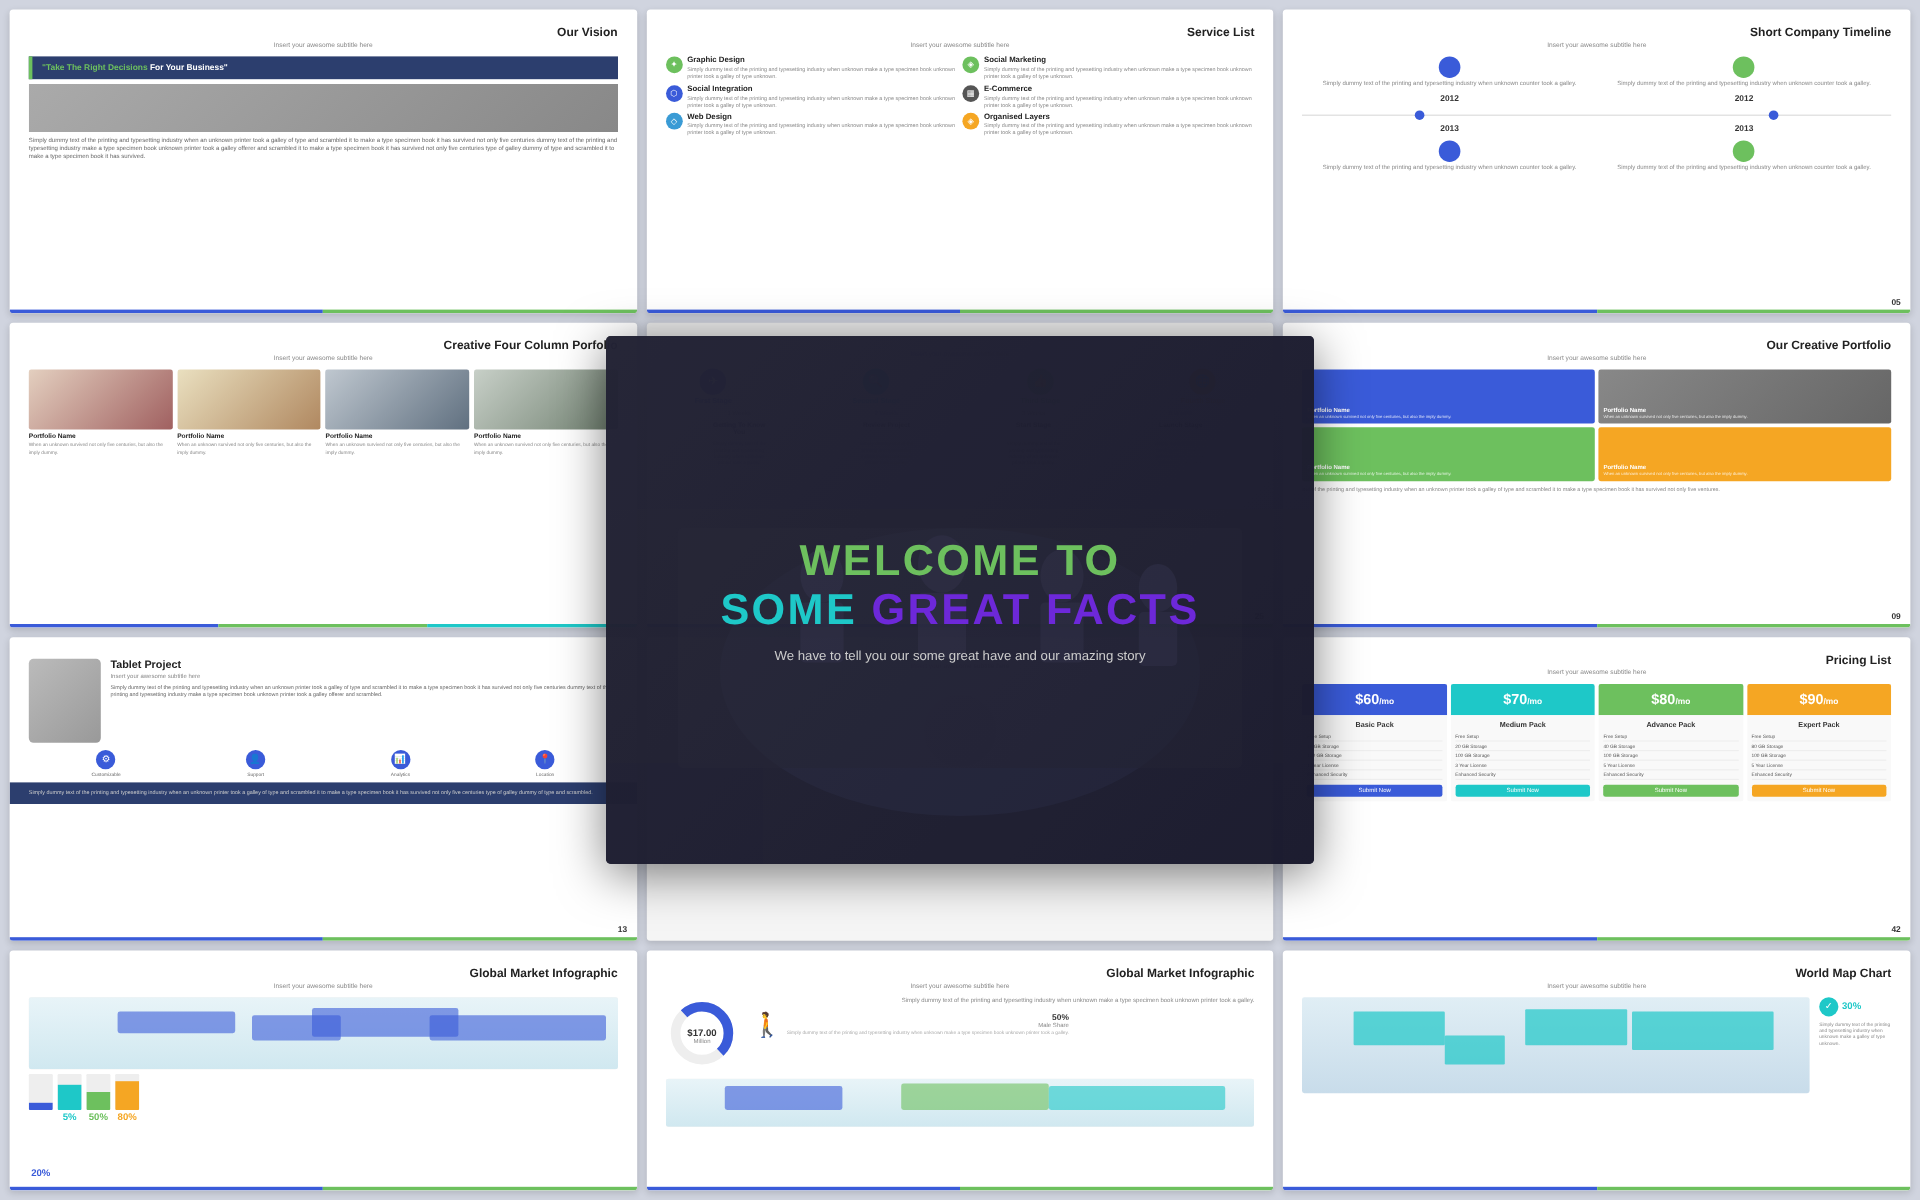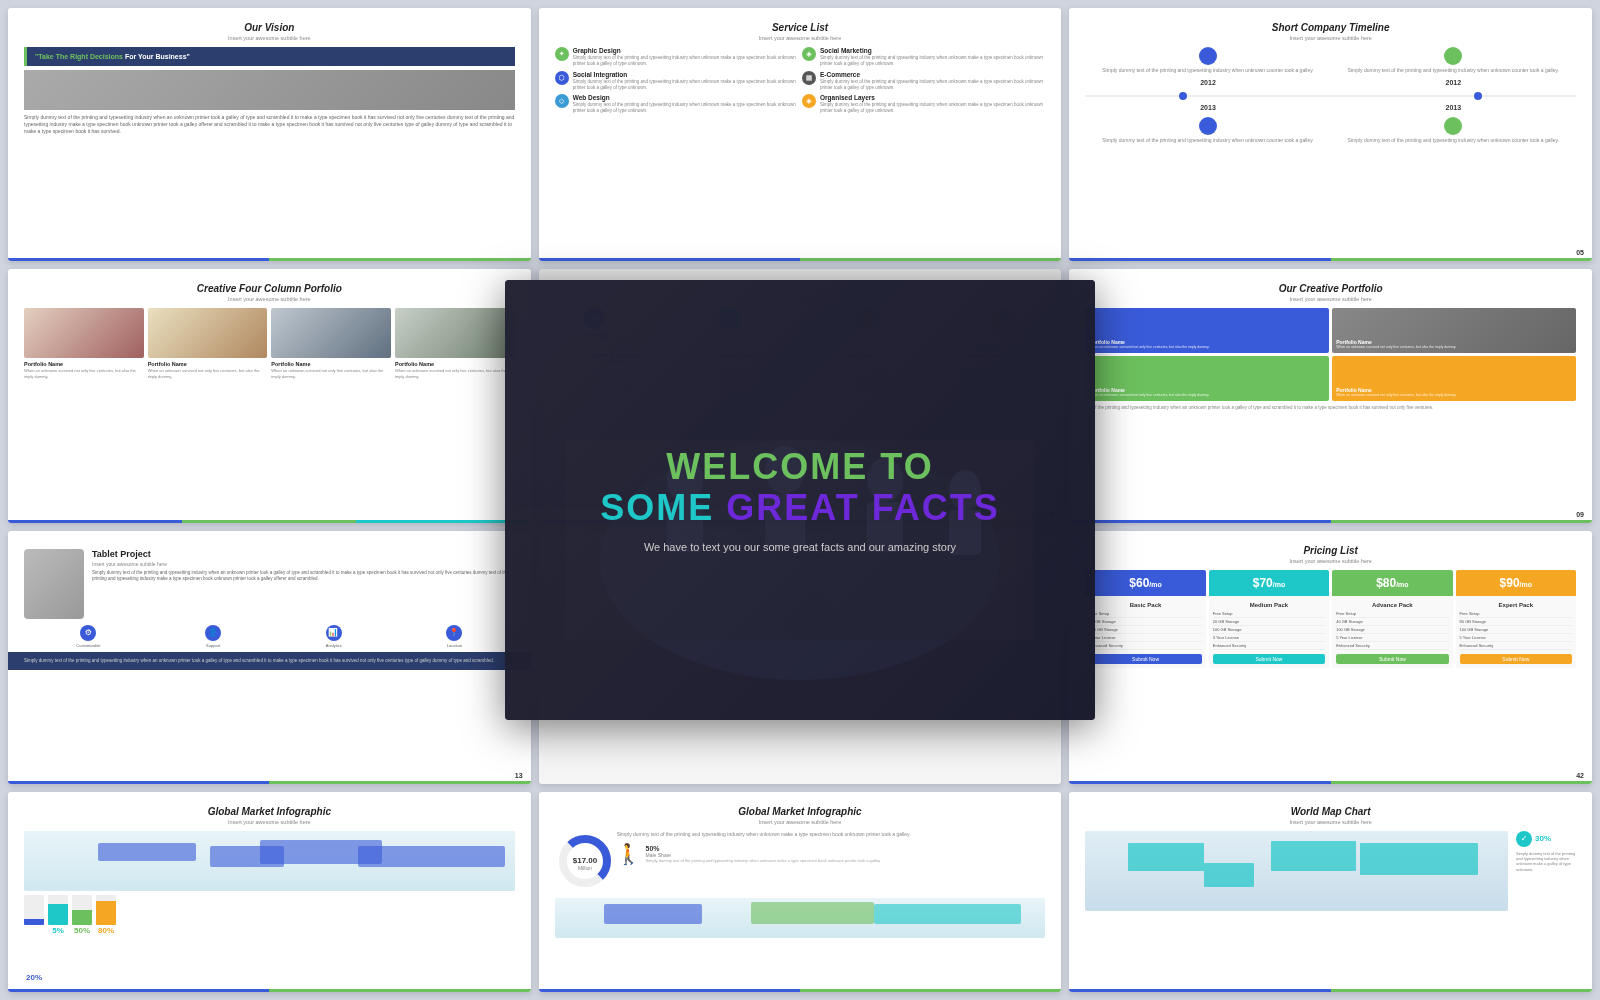--- a/index.html
+++ b/index.html
@@ -29,24 +29,23 @@
       position: relative;
       box-shadow: 0 2px 6px rgba(0,0,0,0.15);
       padding: 14px 16px 10px;
       font-size: 6px;
       color: #333;
     }
 
     .slide-title {
       font-size: 10px;
       font-weight: 700;
-      text-align: center;
+      text-align: right;
       color: #222;
       margin-bottom: 2px;
-      font-style: italic;
     }
 
     .slide-subtitle {
       font-size: 5.5px;
       text-align: center;
       color: #888;
       margin-bottom: 6px;
     }
 
     .slide-number {
@@ -349,22 +348,23 @@
       gap: 4px;
     }
     .pct-item { text-align: center; }
     .pct-num { font-size: 10px; font-weight: bold; color: #3a5bd9; }
     .pct-bar { width: 20px; height: 30px; background: #eee; border-radius: 1px; margin: 0 auto 1px; overflow: hidden; display: flex; flex-direction: column-reverse; }
     .pct-bar-fill { width: 100%; background: #3a5bd9; }
 
     
     .global-market-2 {
       display: flex;
-      gap: 2px;
+      gap: 12px;
       margin-top: 6px;
+      text-align: right;
     }
     .market-stats { flex: 1; }
 
     
     .world-map-slide {
       display: flex;
       gap: 8px;
       margin-top: 4px;
     }
     .world-map-visual {
@@ -858,15 +858,15 @@
     <ellipse cx="460" cy="210" rx="16" ry="20" fill="#3a3a5a"></ellipse>
     <rect x="444" y="230" width="32" height="45" fill="#3a3a5a" rx="4"></rect>
   </svg>
   <div class="content">
     <div class="welcome-line1">WELCOME TO</div>
     <div class="welcome-line2">
       <span class="some">SOME</span>
       <span> </span>
       <span class="great">GREAT FACTS</span>
     </div>
-    <div class="welcome-subtitle">We have to text you our some great facts and our amazing story</div>
+    <div class="welcome-subtitle">We have to tell you our some great have and our amazing story</div>
   </div>
 </div>
 
 </body></html>

